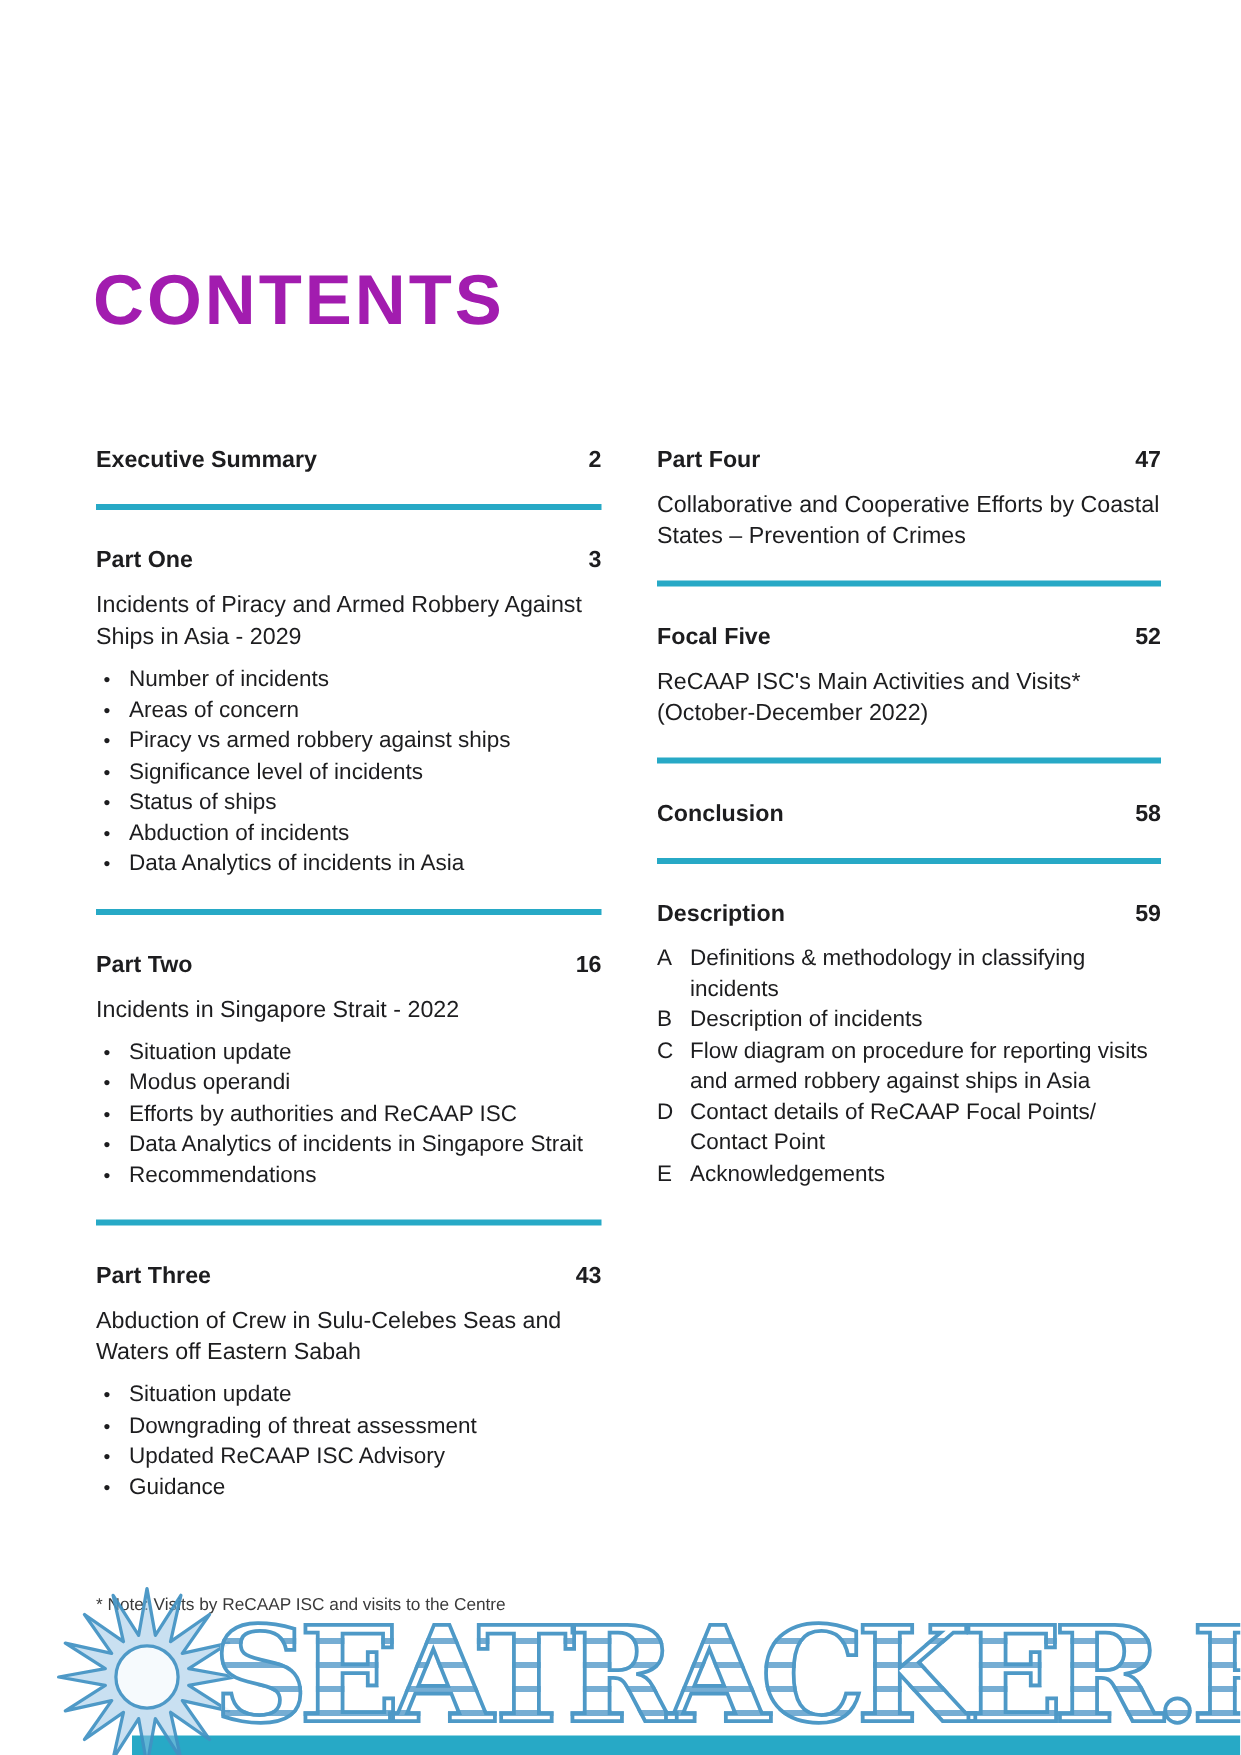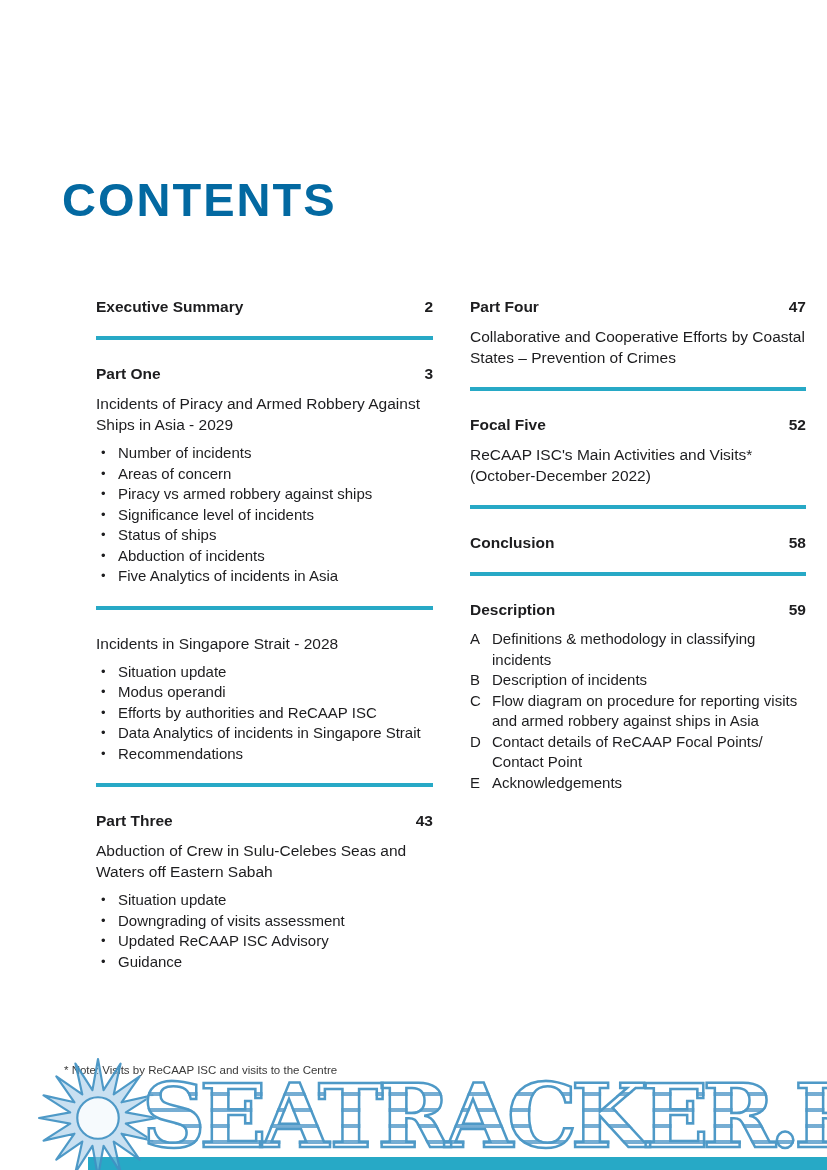--- a/index.html
+++ b/index.html
@@ -18,28 +18,27 @@
     margin: 0 auto;
   }
   .page-title {
     position: absolute;
     left: 62px;
     top: 172px;
     margin: 0;
     font-size: 47px;
     font-weight: 900;
     letter-spacing: 2px;
-    color: #0369a1;
+    color: #a21caf;
   }
   .col {
     position: absolute;
     top: 296px;
     font-size: 15.5px;
     line-height: 21px;
-    margin-left: 32px;
   }
   .col-left  { left: 64px;  width: 337px; }
   .col-right { left: 438px; width: 336px; }
 
   .entry-row {
     display: flex;
     justify-content: space-between;
     align-items: baseline;
     font-weight: bold;
     font-size: 15.5px;
@@ -172,29 +171,33 @@
         <li class="bullet-item">
             <span class="bullet-dot">•</span>
             <span class="bullet-text">Status of ships</span>
           </li>
         <li class="bullet-item">
             <span class="bullet-dot">•</span>
             <span class="bullet-text">Abduction of incidents</span>
           </li>
         <li class="bullet-item">
             <span class="bullet-dot">•</span>
-            <span class="bullet-text">Five Analytics of incidents in Asia</span>
+            <span class="bullet-text">Data Analytics of incidents in Asia</span>
           </li>
       </ul>
     </div>
 
     <div class="rule"></div>
 
     <div class="section">
-      <div class="section-title">Incidents in Singapore Strait - 2028</div>
+      <div class="entry-row">
+        <span class="entry-label">Part Two</span>
+        <span class="entry-page">16</span>
+      </div>
+      <div class="section-title">Incidents in Singapore Strait - 2022</div>
       <ul class="bullets">
         <li class="bullet-item">
             <span class="bullet-dot">•</span>
             <span class="bullet-text">Situation update</span>
           </li>
         <li class="bullet-item">
             <span class="bullet-dot">•</span>
             <span class="bullet-text">Modus operandi</span>
           </li>
         <li class="bullet-item">
@@ -220,21 +223,21 @@
         <span class="entry-page">43</span>
       </div>
       <div class="section-title">Abduction of Crew in Sulu-Celebes Seas and Waters off Eastern Sabah</div>
       <ul class="bullets">
         <li class="bullet-item">
             <span class="bullet-dot">•</span>
             <span class="bullet-text">Situation update</span>
           </li>
         <li class="bullet-item">
             <span class="bullet-dot">•</span>
-            <span class="bullet-text">Downgrading of visits assessment</span>
+            <span class="bullet-text">Downgrading of threat assessment</span>
           </li>
         <li class="bullet-item">
             <span class="bullet-dot">•</span>
             <span class="bullet-text">Updated ReCAAP ISC Advisory</span>
           </li>
         <li class="bullet-item">
             <span class="bullet-dot">•</span>
             <span class="bullet-text">Guidance</span>
           </li>
       </ul>

